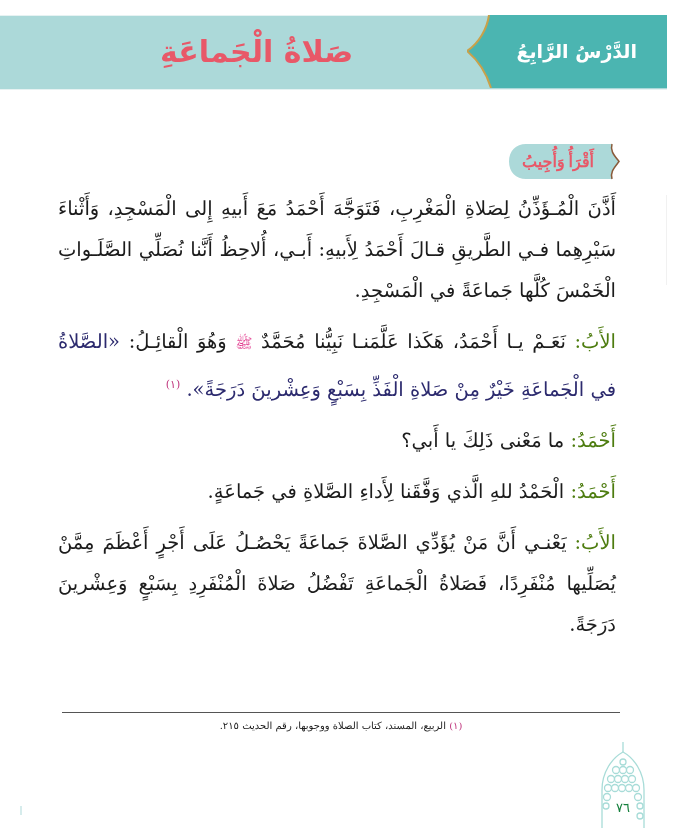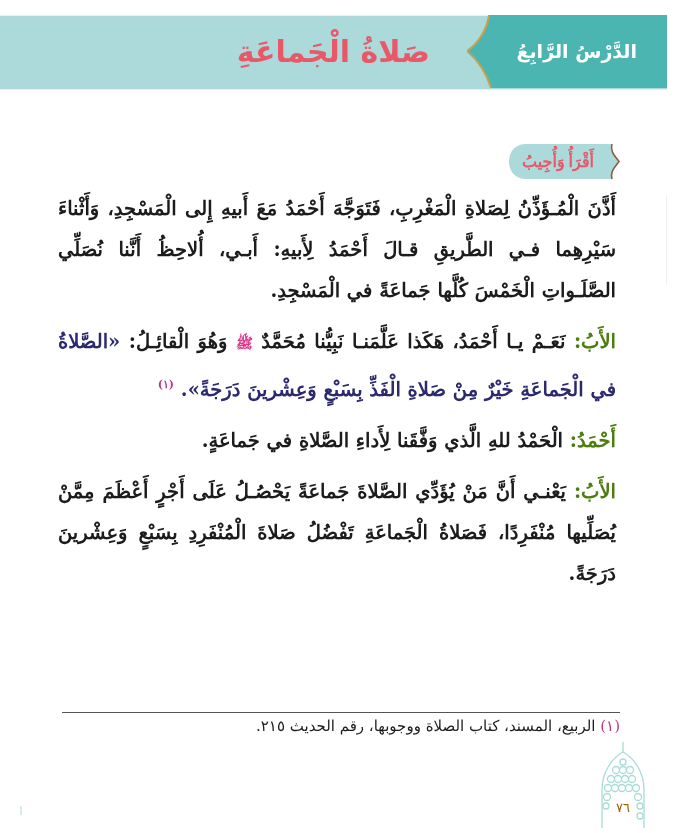--- a/index.html
+++ b/index.html
@@ -49,21 +49,21 @@
       font-size: 19px;
       direction: rtl;
     }
     .lesson-title {
       position: absolute;
       left: 160px;
       top: 15px;
       width: 270px;
       height: 73px;
       line-height: 73px;
-      text-align: right;
+      text-align: left;
       color: #e85868;
       font-family: "DejaVu Sans", sans-serif;
       font-weight: bold;
       font-size: 30px;
       direction: rtl;
     }
     
     .section-pill {
       position: absolute;
       left: 508px;
@@ -94,21 +94,20 @@
     .content {
       position: absolute;
       left: 58px;
       top: 188px;
       width: 558px;
       direction: rtl;
       text-align: justify;
       color: #1c1c1c;
       font-size: 19.5px;
       line-height: 41px;
-      font-weight: bold;
     }
     .para {
       margin: 0 0 10px 0;
     }
     .speaker {
       color: #4d7c0f;
     }
     .quote {
       color: #2c2a6e;
     }
@@ -129,22 +128,22 @@
       width: 558px;
       height: 1px;
       background: #555555;
     }
     .footnote {
       position: absolute;
       left: 62px;
       top: 716px;
       width: 558px;
       direction: rtl;
-      text-align: right;
-      font-size: 15px;
+      text-align: center;
+      font-size: 10px;
       color: #1c1c1c;
       line-height: 20px;
     }
     .footnote-num {
       color: #c0377e;
     }
     
     .dome {
       position: absolute;
       left: 598px;
@@ -152,21 +151,21 @@
       width: 50px;
       height: 88px;
     }
     .page-number {
       position: absolute;
       left: 598px;
       top: 800px;
       width: 50px;
       text-align: center;
       font-size: 13px;
-      color: #a16207;
+      color: #15803d;
       direction: rtl;
     }
     .margin-mark {
       position: absolute;
       left: 20px;
       top: 806px;
       width: 2px;
       height: 9px;
       background: #d6ecec;
     }
@@ -208,20 +207,24 @@
   <p class="para">
     <span>أَذَّنَ الْمُـؤَذِّنُ لِصَلاةِ الْمَغْرِبِ، فَتَوَجَّهَ أَحْمَدُ مَعَ أَبيهِ إِلى الْمَسْجِدِ، وَأَثْناءَ سَيْرِهِما فـي الطَّريقِ قـالَ أَحْمَدُ لِأَبيهِ: أَبـي، أُلاحِظُ أَنَّنا نُصَلِّي الصَّلَـواتِ الْخَمْسَ كُلَّها جَماعَةً في الْمَسْجِدِ.</span>
   </p>
   <p class="para">
     <span class="speaker">الأَبُ:</span>
     <span>نَعَـمْ يـا أَحْمَدُ، هَكَذا عَلَّمَنـا نَبِيُّنا مُحَمَّدٌ</span>
     <span class="pbuh">ﷺ</span>
     <span>وَهُوَ الْقائِـلُ:</span>
     <span class="quote">«الصَّلاةُ في الْجَماعَةِ خَيْرٌ مِنْ صَلاةِ الْفَذِّ بِسَبْعٍ وَعِشْرينَ دَرَجَةً».</span>
     <span class="fn-ref">(١)</span>
+  </p>
+  <p class="para">
+    <span class="speaker">أَحْمَدُ:</span>
+    <span>ما مَعْنى ذَلِكَ يا أَبي؟</span>
   </p>
   <p class="para">
     <span class="speaker">أَحْمَدُ:</span>
     <span>الْحَمْدُ للهِ الَّذي وَفَّقَنا لِأَداءِ الصَّلاةِ في جَماعَةٍ.</span>
   </p>
   <p class="para">
     <span class="speaker">الأَبُ:</span>
     <span>يَعْنـي أَنَّ مَنْ يُؤَدِّي الصَّلاةَ جَماعَةً يَحْصُـلُ عَلَى أَجْرٍ أَعْظَمَ مِمَّنْ يُصَلِّيها مُنْفَرِدًا، فَصَلاةُ الْجَماعَةِ تَفْضُلُ صَلاةَ الْمُنْفَرِدِ بِسَبْعٍ وَعِشْرينَ دَرَجَةً.</span>
   </p>
 </div>

